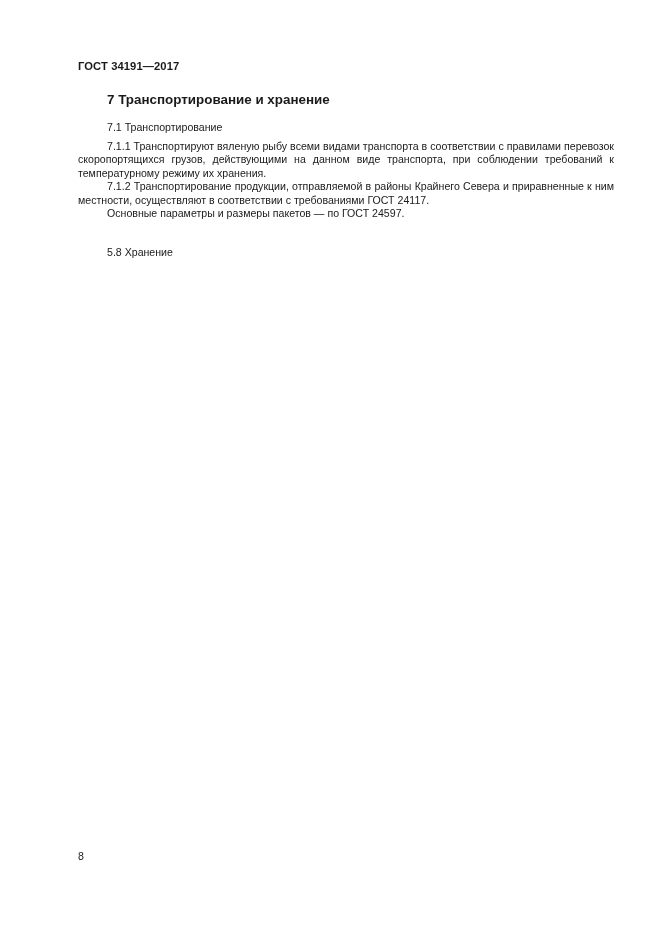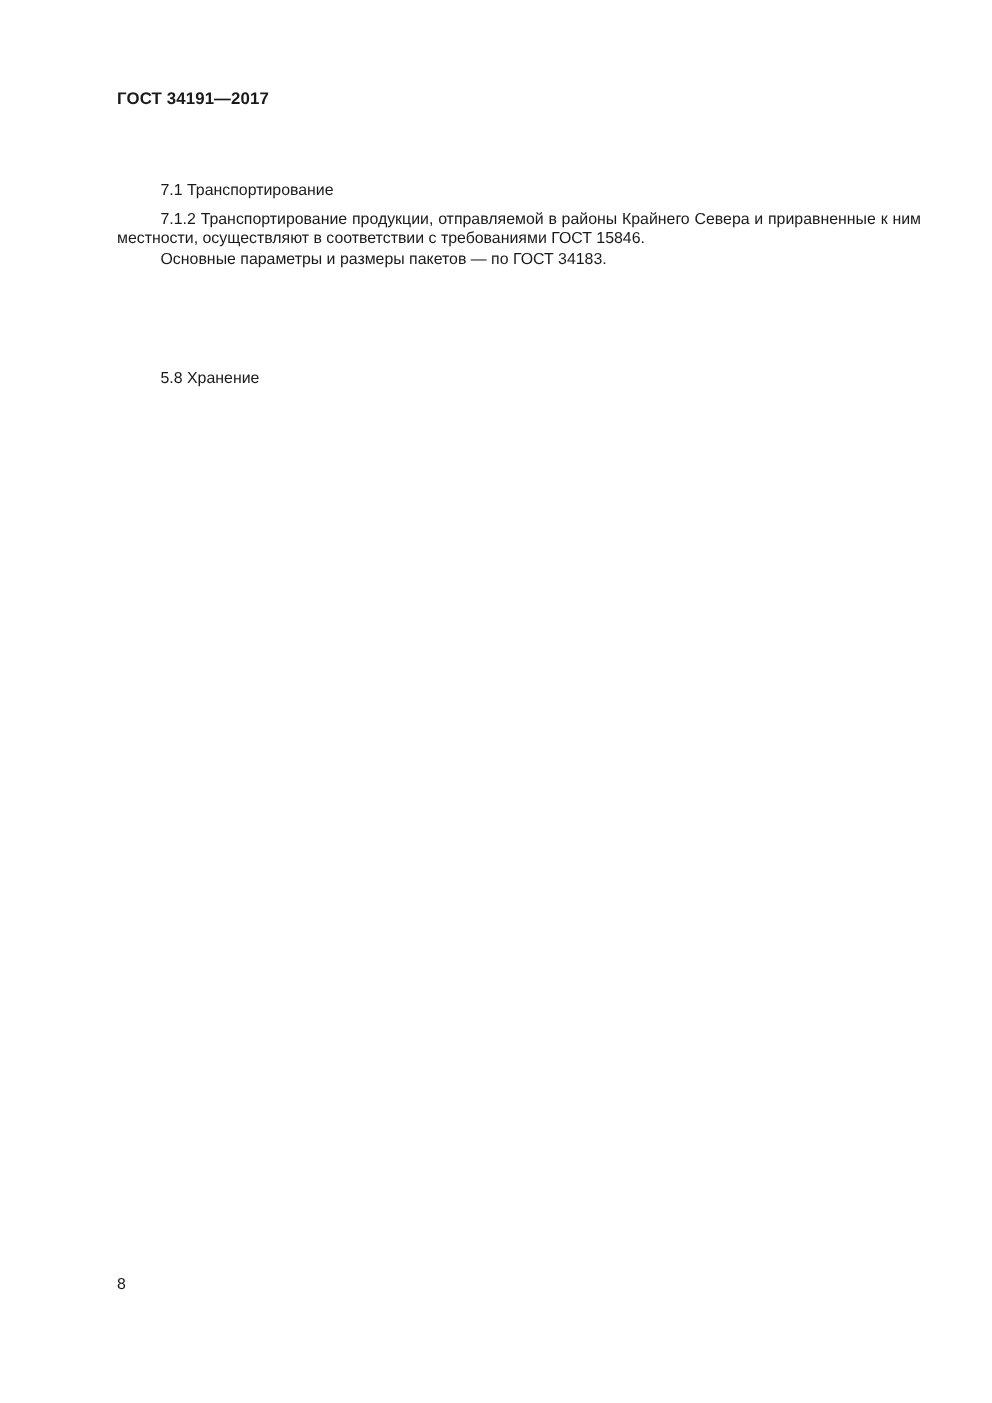--- a/index.html
+++ b/index.html
@@ -13,26 +13,28 @@
   .body p { margin:0; text-indent:29px; }
   .body p.last { text-align-last:left; }
   .pageno { position:absolute; left:78px; top:850px; font-size:10.6px; }
 </style>
 </head>
 <body>
 
 <div class="page">
   <div class="header">ГОСТ 34191—2017</div>
 
+  <div class="h1">7  Транспортирование и хранение</div>
 
   <div class="h2" style="top:121px;">7.1  Транспортирование</div>
 
   <div class="body" style="top:140px;">
-    <p class="last">7.1.2  Транспортирование продукции, отправляемой в районы Крайнего Севера и приравненные к ним местности, осуществляют в соответствии с требованиями ГОСТ 15846.</p>
-    <p class="last">Основные параметры и размеры пакетов — по ГОСТ 34183.</p>
+    <p class="last">7.1.1  Транспортируют вяленую рыбу всеми видами транспорта в соответствии с правилами перевозок скоропортящихся грузов, действующими на данном виде транспорта, при соблюдении требований к температурному режиму их хранения.</p>
+    <p class="last">7.1.2  Транспортирование продукции, отправляемой в районы Крайнего Севера и приравненные к ним местности, осуществляют в соответствии с требованиями ГОСТ 24117.</p>
+    <p class="last">Основные параметры и размеры пакетов — по ГОСТ 24597.</p>
   </div>
 
   <div class="h2" style="top:246px;">5.8  Хранение</div>
 
   <div class="body" style="top:265px;">
   </div>
 
   <div class="pageno">8</div>
 </div>
 

